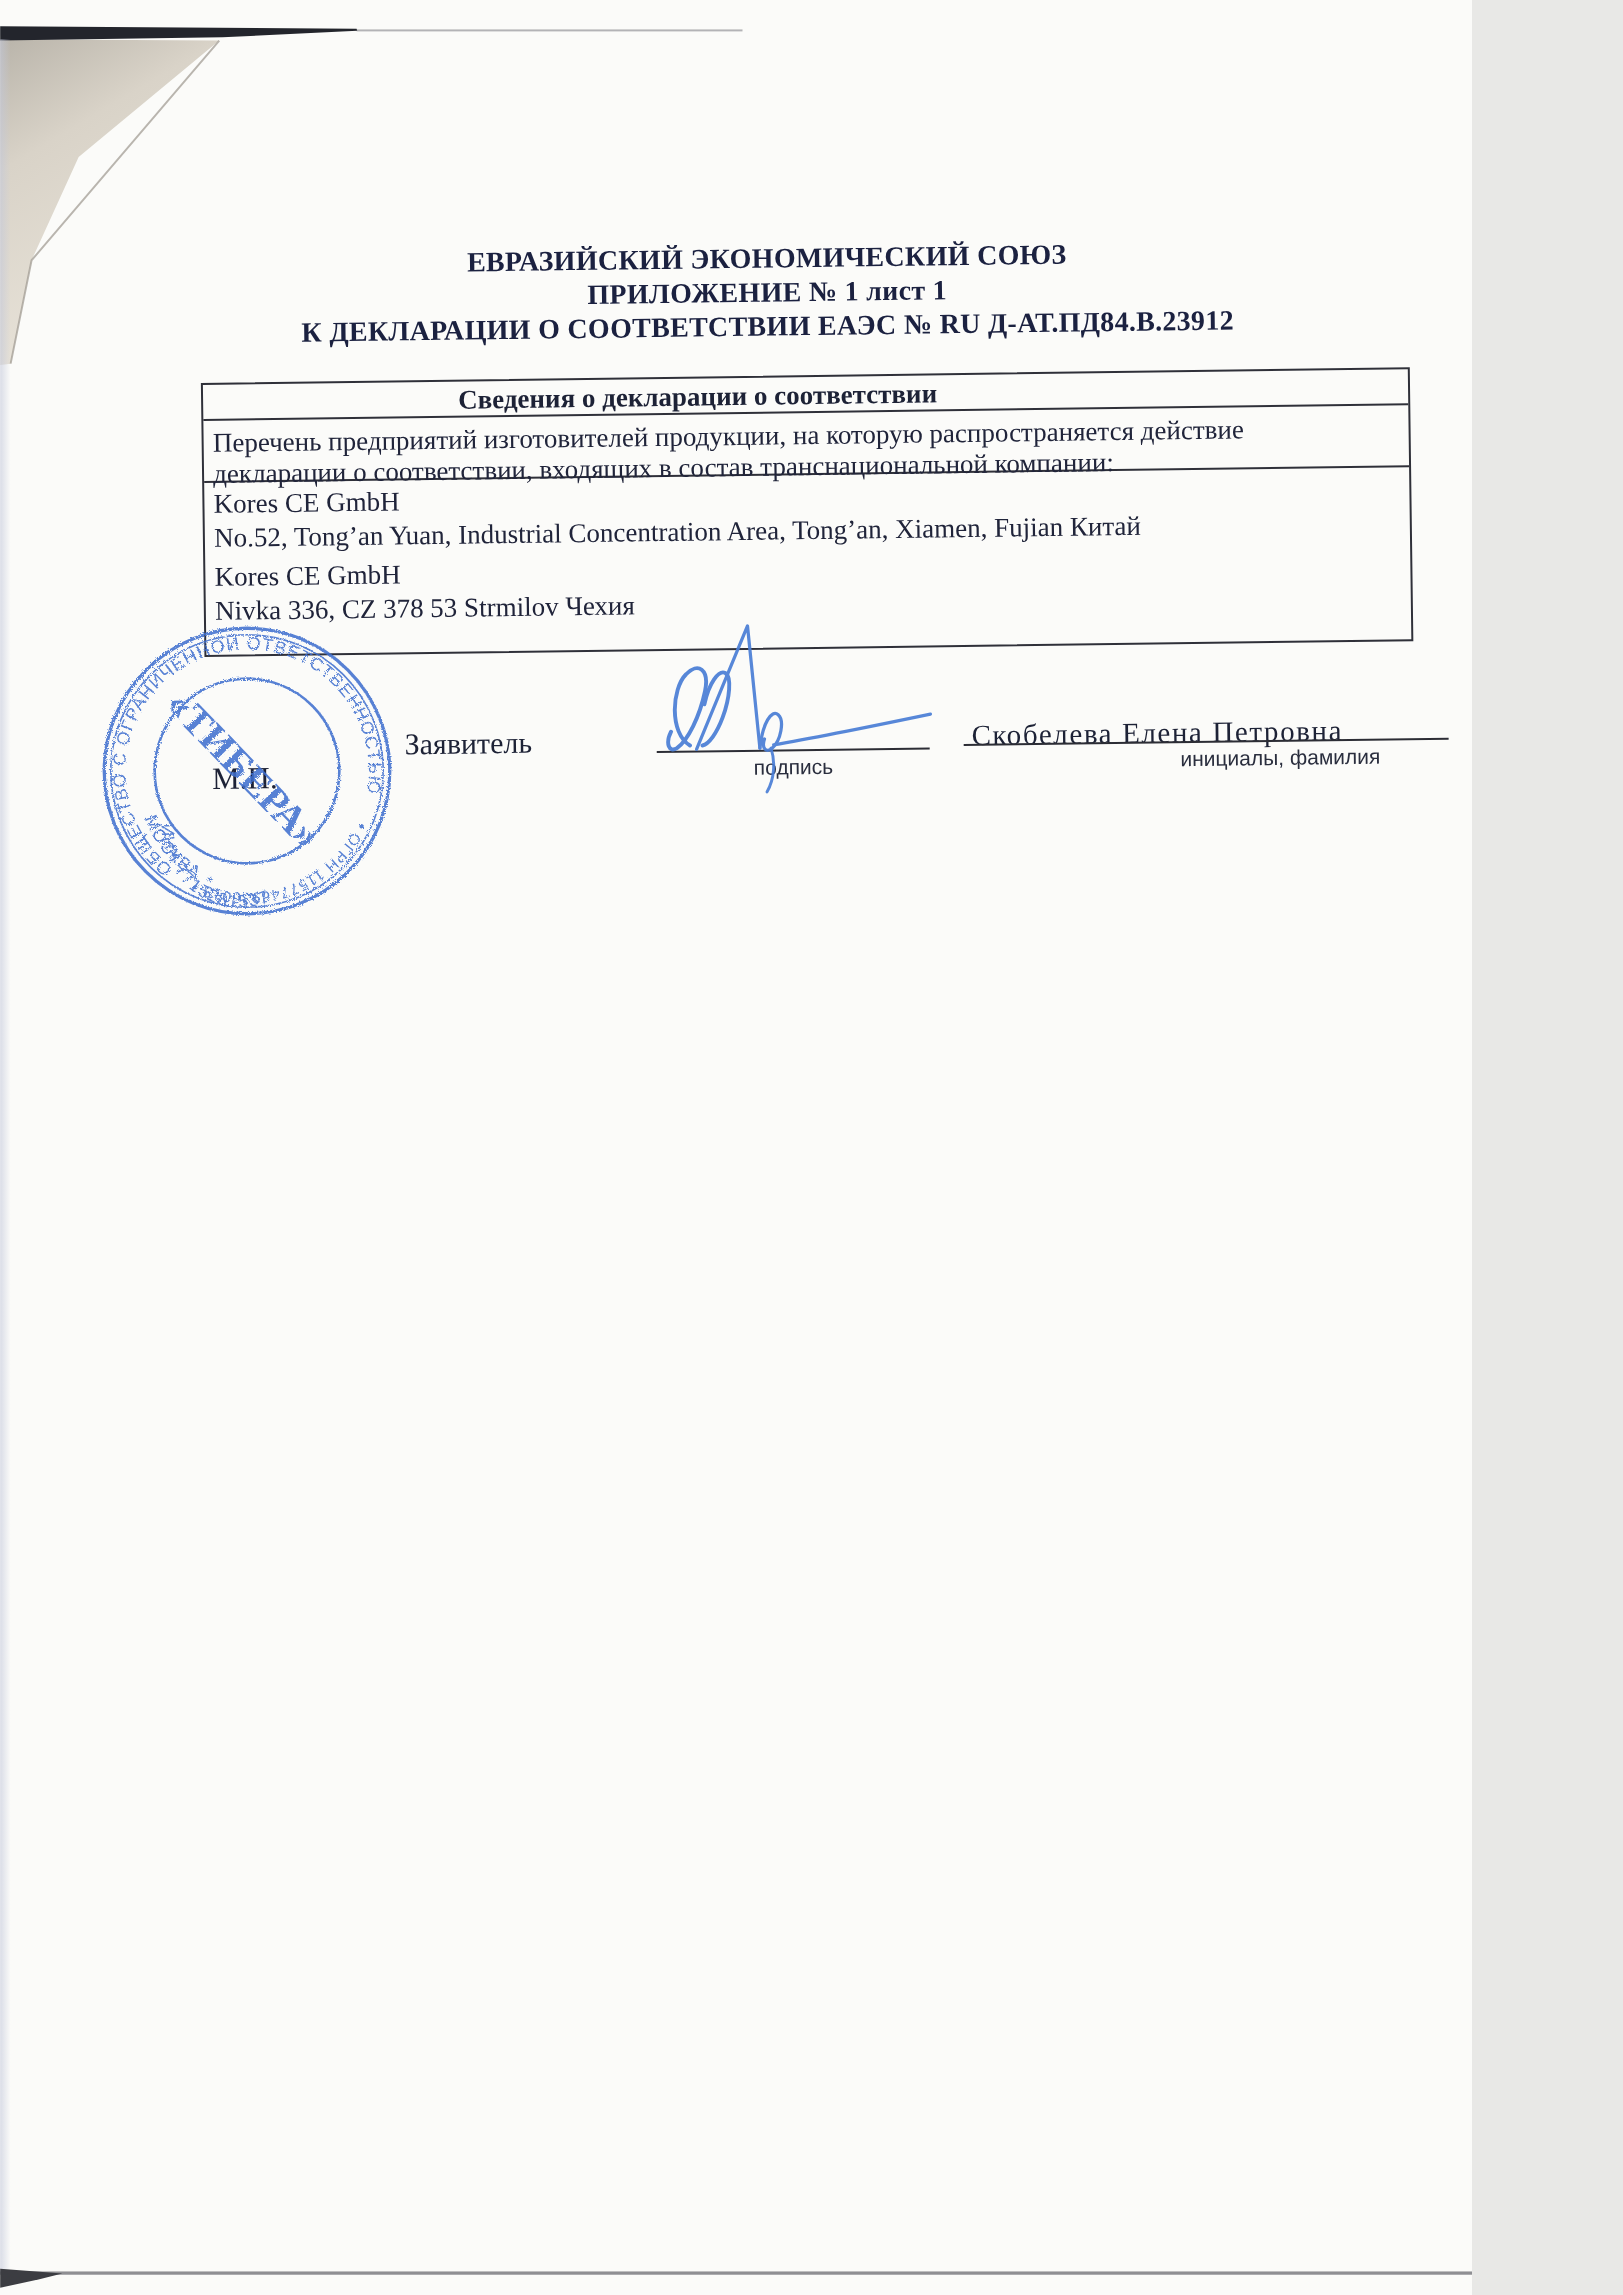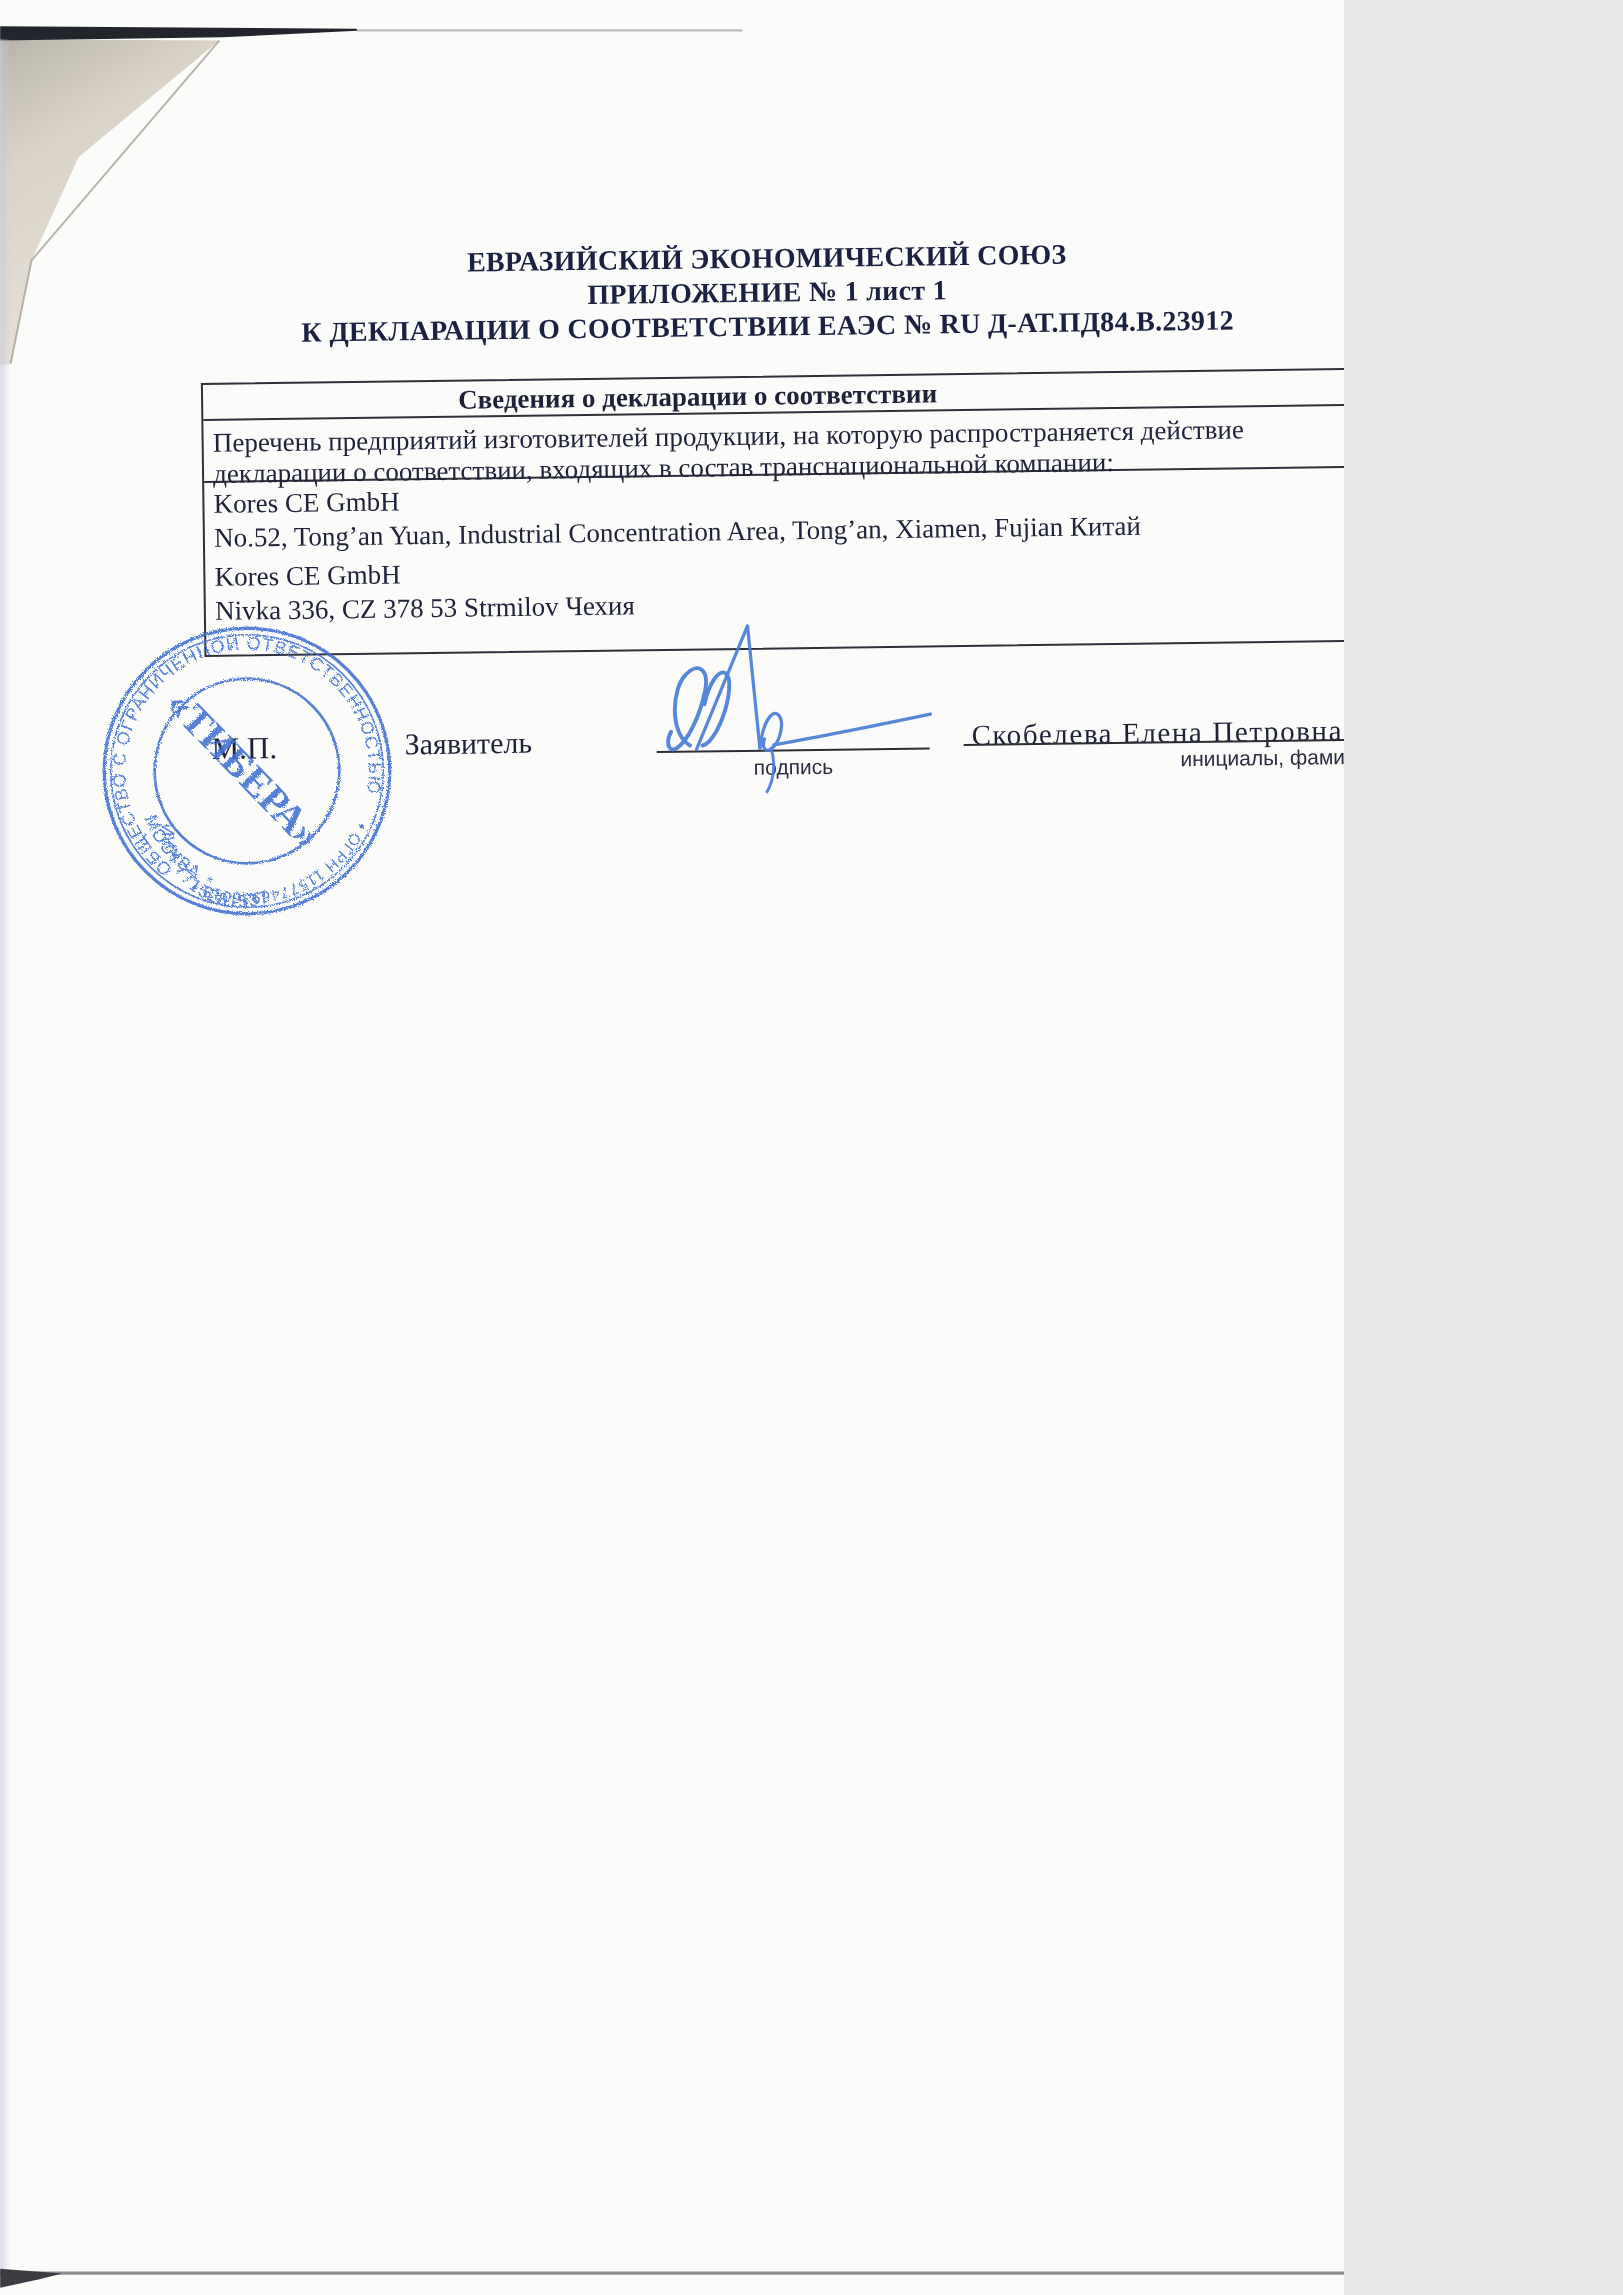--- a/index.html
+++ b/index.html
@@ -1,16 +1,16 @@
 <!DOCTYPE html>
 <html style="font-size:10.5px"><head>
 <meta charset="utf-8">
 <style>
   html,body{margin:0;padding:0;background:#e8e8e6;}
-  .page{position:relative;width:1344px;height:2295px;background:#fbfbf9;overflow:hidden;
+  .page{position:relative;width:1472px;height:2295px;background:#fbfbf9;overflow:hidden;
         font-family:"Liberation Serif","DejaVu Serif",serif;color:#20243a;}
   .tilt{position:absolute;left:0;top:0;width:1623px;height:2295px;
         transform:rotate(-0.75deg);transform-origin:201px 393px;}
   
   .title-block{position:absolute;left:196px;top:249px;width:1145px;text-align:center;
                font-weight:700;font-size:28px;line-height:34px;color:#1b2140;letter-spacing:0.3px;}
   
   .decl-table{position:absolute;left:201px;top:383px;width:1209px;height:274px;
               border:2.6px solid #2f3039;box-sizing:border-box;}
   .decl-header{height:36px;border-bottom:2px solid #2f3039;box-sizing:border-box;
@@ -80,21 +80,21 @@
         <div>декларации о соответствии, входящих в состав транснациональной компании:</div>
       </div>
       <div class="decl-makers">
         <div>Kores CE GmbH</div>
         <div>No.52, Tong’an Yuan, Industrial Concentration Area, Tong’an, Xiamen, Fujian  Китай</div>
         <div class="gap">Kores CE GmbH</div>
         <div>Nivka 336, CZ 378 53 Strmilov   Чехия</div>
       </div>
     </div>
 
-    <div class="lbl" style="left:207px;top:731px;font-size:31px;text-align:right;">М.П.</div>
+    <div class="lbl" style="left:207px;top:761px;font-size:31px;text-align:right;">М.П.</div>
     <div class="lbl" style="left:400px;top:730px;">Заявитель</div>
 
     <div class="rule" style="left:652px;top:757px;width:273px;"></div>
     <div class="caption" style="left:652px;top:763px;width:273px;">подпись</div>
 
     <div class="fio" style="left:967px;top:729px;">Скобелева Елена Петровна</div>
     <div class="rule" style="left:959px;top:754px;width:485px;border-top-width:2px;"></div>
     <div class="caption" style="left:1112px;top:760px;width:327px;">инициалы, фамилия</div>
   </div>
 

